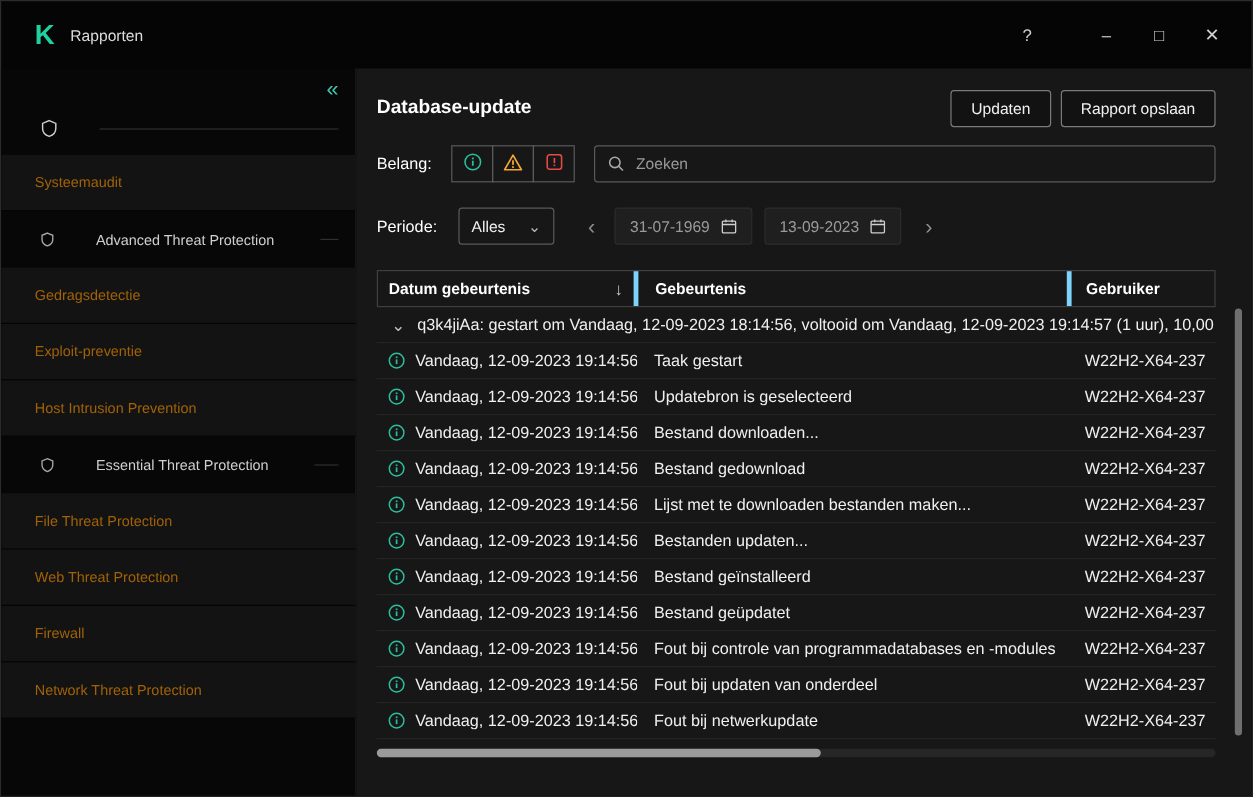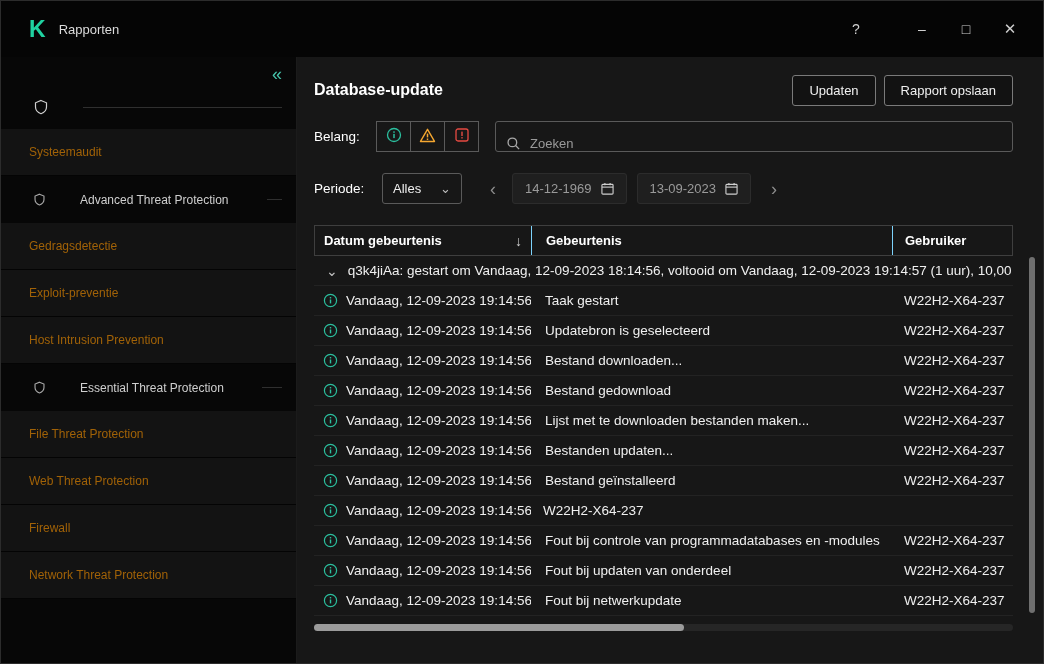--- a/index.html
+++ b/index.html
@@ -65,21 +65,21 @@
   .flabel.period { width: 68px; }
   .sev-group { display: flex; }
   .sev-btn {
     width: 35px; height: 31px; background: transparent; border: 1px solid #5a5a5a;
     display: flex; align-items: center; justify-content: center; cursor: pointer;
     margin-left: -1px;
   }
   .sev-btn:first-child { margin-left: 0; }
   .search-box {
     flex: 1; margin-left: 16px; height: 31px; border: 1px solid #5a5a5a; border-radius: 3px;
-    display: flex; align-items: flex-end; padding: 0 10px; gap: 9px;
+    display: flex; align-items: center; padding: 0 10px; gap: 9px;
   }
   .search-box input {
     flex: 1; background: transparent; border: none; outline: none; color: #e9e9e9;
     font-size: 13px; font-family: inherit;
   }
   .search-box input::placeholder { color: #9a9a9a; }
 
   .period-row { display: flex; align-items: center; height: 31px; margin-bottom: 21px; }
   .select {
     width: 80px; height: 31px; border: 1px solid #5a5a5a; border-radius: 3px;
@@ -97,21 +97,21 @@
   .date-chip {
     height: 31px; background: #1f1f1f; border: 1px solid #2c2c2c; border-radius: 3px;
     color: #9a9a9a; font-size: 13px; display: flex; align-items: center; gap: 9px;
     padding: 0 12px; cursor: pointer; margin-left: 10px; font-family: inherit;
   }
   .date-chip:nth-of-type(2) { margin-left: 12px; }
 
   
   .etable { width: 100%; }
   .thead { display: flex; height: 31px; border: 1px solid #3f3f3f; font-size: 13px; font-weight: 700; color: #fff; }
-  .th { display: flex; align-items: center; padding-left: 9px; border-right: 1px solid #7dd3fc; }
+  .th { display: flex; align-items: center; padding-left: 9px; border-right: 4px solid #7dd3fc; }
   .th.c-date { width: 217px; justify-content: space-between; padding-right: 9px; }
   .th.c-event { width: 361px; padding-left: 14px; }
   .th.c-user { flex: 1; border-right: none; padding-left: 12px; }
   .sort-ic { font-weight: 400; color: #cfcfcf; font-size: 14px; }
 
   .group-row {
     display: flex; align-items: center; height: 30px; border-bottom: 1px solid #232323;
     font-size: 13.5px; color: #f0f0f0; white-space: nowrap; overflow: hidden; cursor: pointer;
   }
   .group-chev { color: #c0c0c0; margin: 0 10px 0 12px; font-size: 14px; line-height: 10px; }
@@ -259,21 +259,21 @@
       </div>
 
       <div class="period-row">
         <span class="flabel period">Periode:</span>
         <button class="select">
           <span>Alles</span>
           <span class="caret">⌄</span>
         </button>
         <button class="nav-chev left">‹</button>
         <button class="date-chip">
-          <span>14-12-1969</span>
+          <span>31-07-1969</span>
           <span style="display:inline-flex;">
             <svg viewBox="0 0 14 14" width="13" height="13">
                 <rect x="1" y="2.5" width="12" height="10.5" rx="1" fill="none" stroke="#cfcfcf" stroke-width="1.2"></rect>
                 <line x1="1" y1="5.5" x2="13" y2="5.5" stroke="#cfcfcf" stroke-width="1.2"></line>
                 <line x1="4.2" y1="1" x2="4.2" y2="3.4" stroke="#cfcfcf" stroke-width="1.2"></line>
                 <line x1="9.8" y1="1" x2="9.8" y2="3.4" stroke="#cfcfcf" stroke-width="1.2"></line>
               </svg>
           </span>
         </button>
         <button class="date-chip">
@@ -412,20 +412,21 @@
               <span class="cell c-date">
                 <span class="row-ic">
                   <svg viewBox="0 0 16 16" width="15" height="15">
                     <circle cx="8" cy="8" r="6.5" fill="none" stroke="#2bbf9e" stroke-width="1.3"></circle>
                     <rect x="7.25" y="6.9" width="1.5" height="4.2" fill="#2bbf9e"></rect>
                     <rect x="7.25" y="4.3" width="1.5" height="1.5" fill="#2bbf9e"></rect>
                   </svg>
                 </span>
                 <span>Vandaag, 12-09-2023 19:14:56</span>
               </span>
+              <span class="cell c-event">Bestand geüpdatet</span>
               <span class="cell c-user">W22H2-X64-237</span>
             </div>
             <div class="trow">
               <span class="cell c-date">
                 <span class="row-ic">
                   <svg viewBox="0 0 16 16" width="15" height="15">
                     <circle cx="8" cy="8" r="6.5" fill="none" stroke="#2bbf9e" stroke-width="1.3"></circle>
                     <rect x="7.25" y="6.9" width="1.5" height="4.2" fill="#2bbf9e"></rect>
                     <rect x="7.25" y="4.3" width="1.5" height="1.5" fill="#2bbf9e"></rect>
                   </svg>

